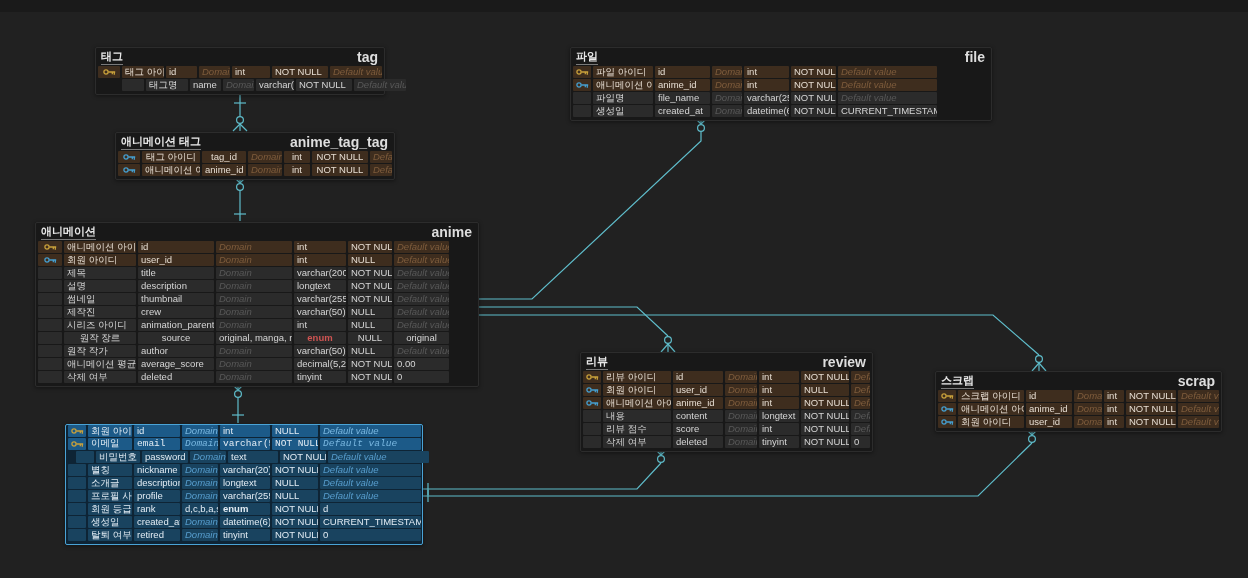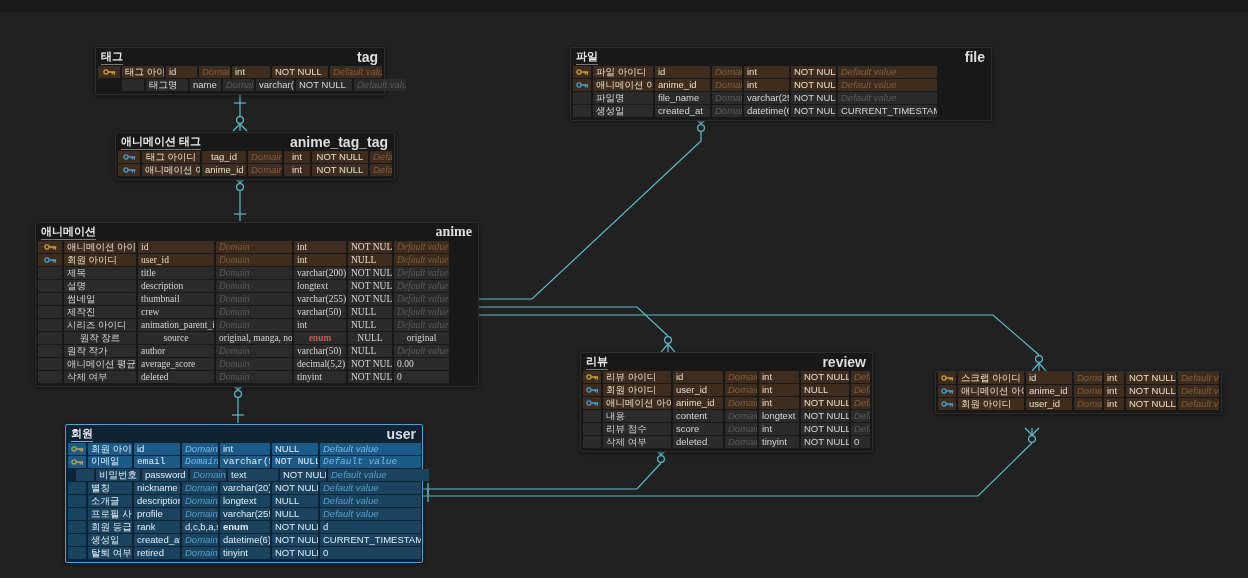--- a/index.html
+++ b/index.html
@@ -167,21 +167,21 @@
           </span>
           <span class="cell">애니메이션 아이디</span>
           <span class="cell">anime_id</span>
           <span class="cell placeholder">Domain</span>
           <span class="cell">int</span>
           <span class="cell">NOT NULL</span>
           <span class="cell placeholder">Default value</span>
         </div>
       </div>
     </div>
-    <div class="erd-table" style="left: 35px; top: 210px; width: 444px; font-family: Liberation Serif, serif;">
+    <div class="erd-table" style="left: 35px; top: 210px; width: 444px;">
       <div class="tbl-header">
         <span class="tname-logical">애니메이션</span>
         <span class="tname-physical">anime</span>
       </div>
       <div class="tbl-body">
         <div class="tbl-row key" style="grid-template-columns: 24px 72px 76px 76px 52px 44px 55px;">
           <span class="cell icon-cell">
             <svg width="13" height="8" viewBox="0 0 13 8">
               <circle cx="3" cy="4" r="2.1" fill="none" stroke="#c9a13b" stroke-width="1.3"></circle>
               <path d="M5.3 4 H12.2 M9.3 4 v2.2 M11.3 4 v2.8" stroke="#c9a13b" stroke-width="1.3" fill="none"></path>
@@ -285,24 +285,20 @@
           <span class="cell">삭제 여부</span>
           <span class="cell">deleted</span>
           <span class="cell placeholder">Domain</span>
           <span class="cell">tinyint</span>
           <span class="cell">NOT NULL</span>
           <span class="cell">0</span>
         </div>
       </div>
     </div>
     <div class="erd-table selected" style="left: 65px; top: 412px; width: 358px;">
-      <div class="tbl-header">
-        <span class="tname-logical">회원</span>
-        <span class="tname-physical">user</span>
-      </div>
       <div class="tbl-body">
         <div class="tbl-row key" style="grid-template-columns: 18px 44px 46px 36px 50px 46px 101px;">
           <span class="cell icon-cell">
             <svg width="13" height="8" viewBox="0 0 13 8">
               <circle cx="3" cy="4" r="2.1" fill="none" stroke="#c9a13b" stroke-width="1.3"></circle>
               <path d="M5.3 4 H12.2 M9.3 4 v2.2 M11.3 4 v2.8" stroke="#c9a13b" stroke-width="1.3" fill="none"></path>
             </svg>
           </span>
           <span class="cell">회원 아이디</span>
           <span class="cell">id</span>
@@ -515,20 +511,24 @@
           <span class="cell">삭제 여부</span>
           <span class="cell">deleted</span>
           <span class="cell placeholder">Domain</span>
           <span class="cell">tinyint</span>
           <span class="cell">NOT NULL</span>
           <span class="cell">0</span>
         </div>
       </div>
     </div>
     <div class="erd-table" style="left: 935px; top: 359px; width: 287px;">
+      <div class="tbl-header">
+        <span class="tname-logical">스크랩</span>
+        <span class="tname-physical">scrap</span>
+      </div>
       <div class="tbl-body">
         <div class="tbl-row key" style="grid-template-columns: 18px 66px 46px 28px 20px 50px 41px;">
           <span class="cell icon-cell">
             <svg width="13" height="8" viewBox="0 0 13 8">
               <circle cx="3" cy="4" r="2.1" fill="none" stroke="#c9a13b" stroke-width="1.3"></circle>
               <path d="M5.3 4 H12.2 M9.3 4 v2.2 M11.3 4 v2.8" stroke="#c9a13b" stroke-width="1.3" fill="none"></path>
             </svg>
           </span>
           <span class="cell">스크랩 아이디</span>
           <span class="cell">id</span>

